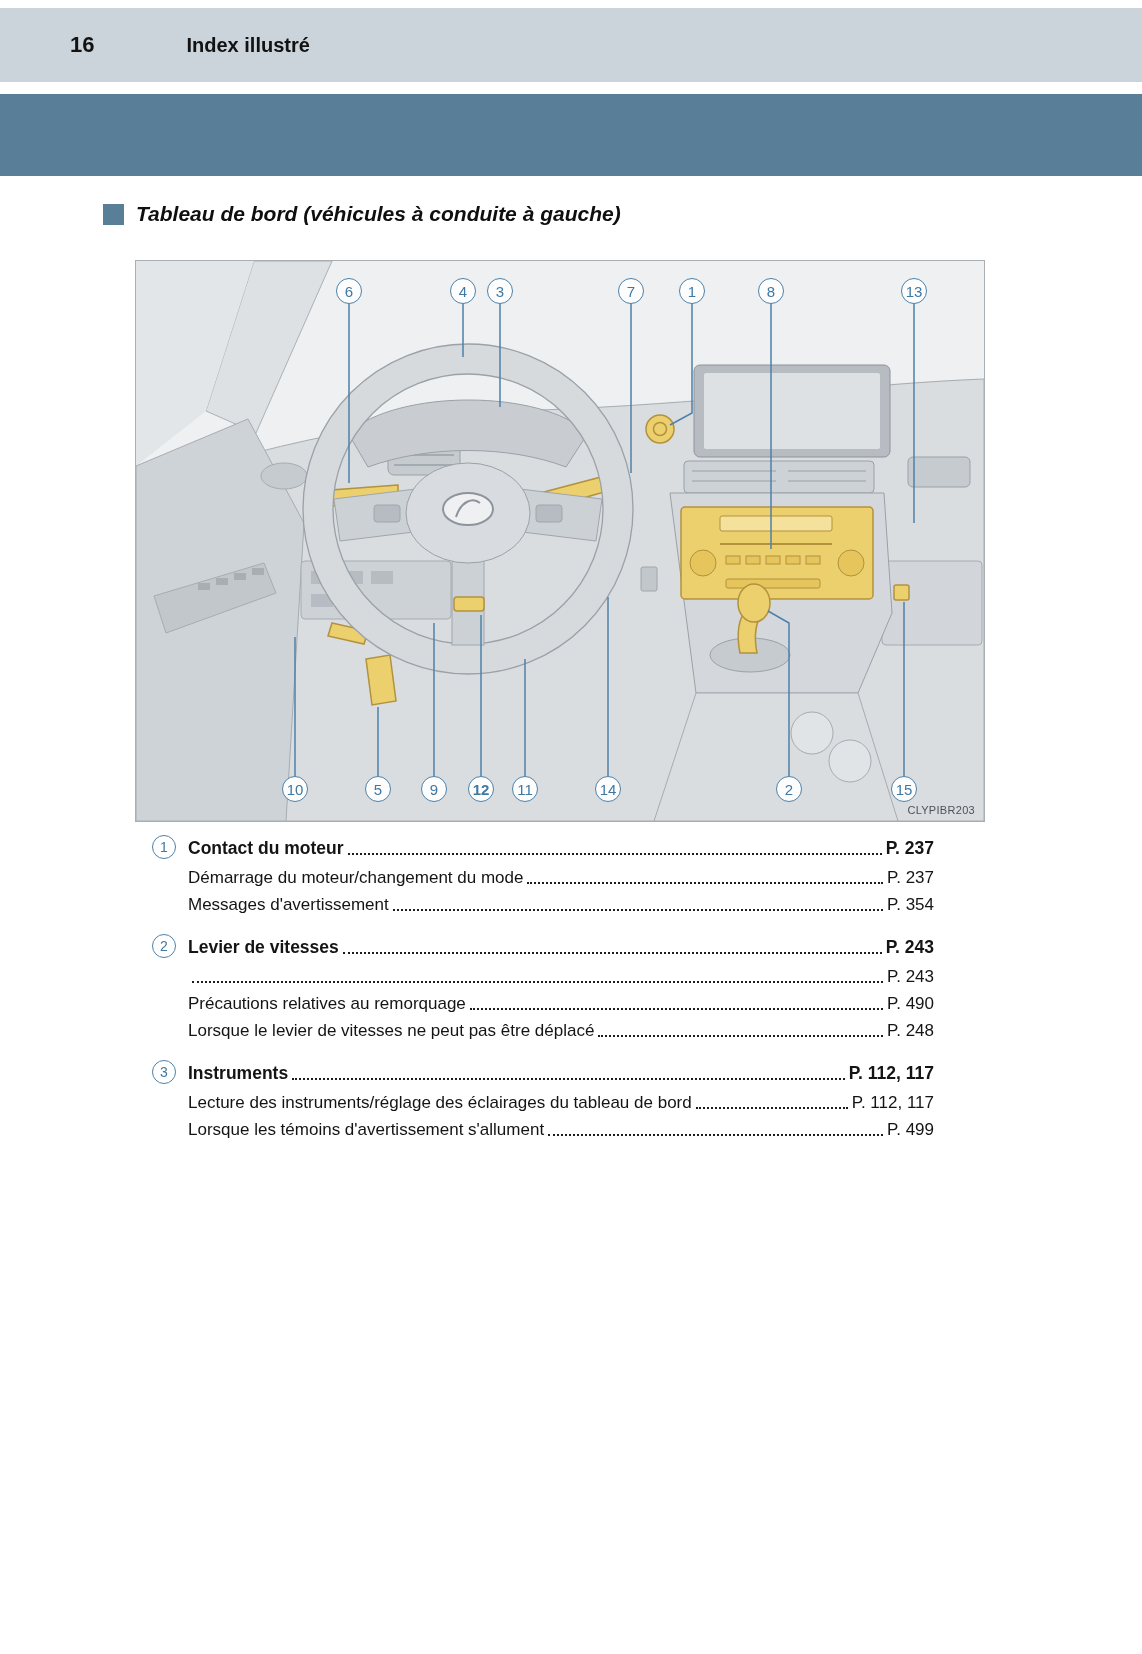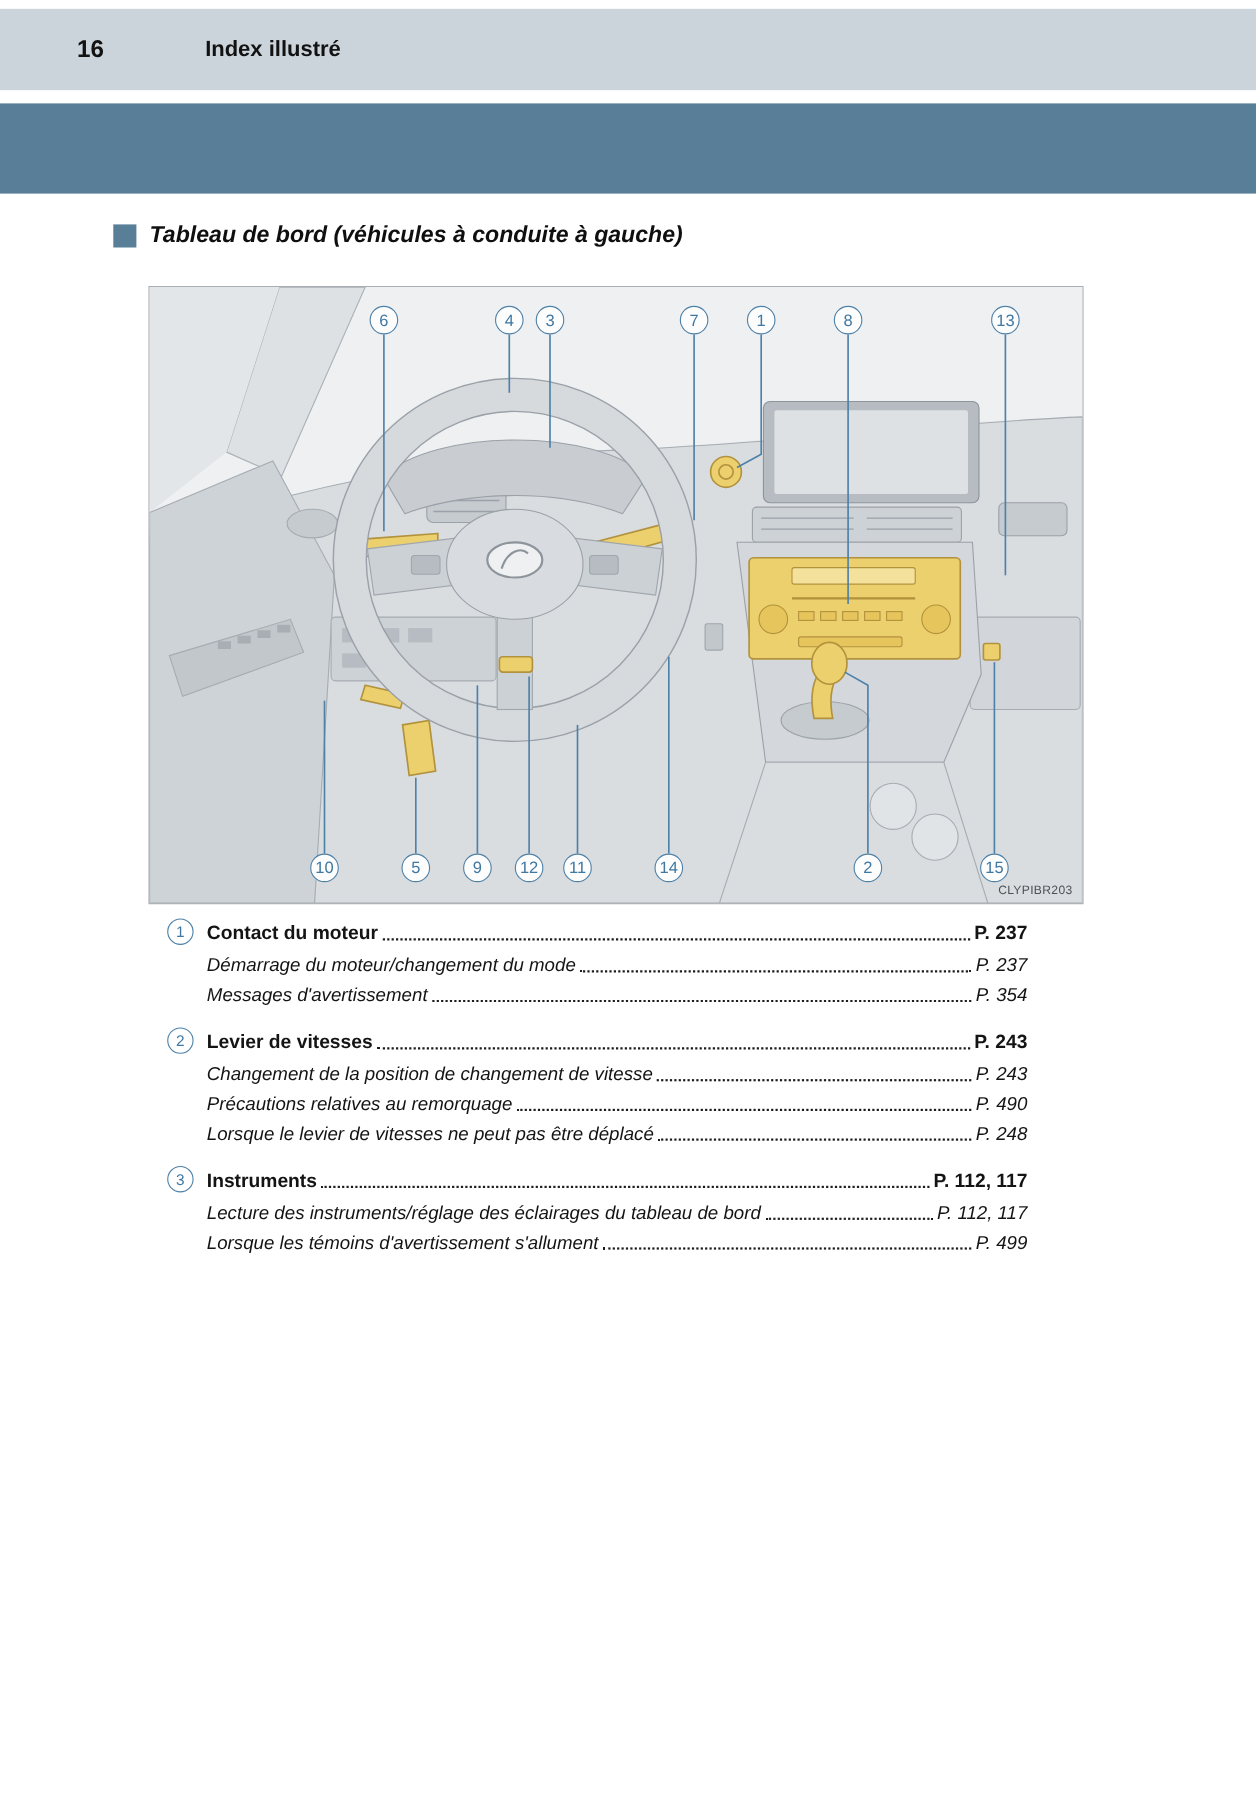--- a/index.html
+++ b/index.html
@@ -41,21 +41,21 @@
   .ehead { display:flex; align-items:flex-end; height:31px; }
   .cnum {
     width:24px; height:24px; border:1.5px solid #4e81a8; border-radius:50%;
     color:#3f78a3; font-size:14px; display:flex; align-items:center; justify-content:center;
     margin:0 12px 2px 0; flex:none; background:#fff;
   }
   .etitle, .epage { font-size:17.5px; font-weight:700; line-height:26px; white-space:nowrap; }
   .leader { flex:1 1 auto; min-width:18px; border-bottom:2px dotted #1c1c1c; margin:0 4px 6px 4px; }
   .subs { margin-top:2px; }
   .sub { display:flex; align-items:flex-end; margin-left:36px; height:27px; }
-  .slabel, .spage { font-size:17px; line-height:25px; white-space:nowrap;font-style:italic; }
+  .slabel, .spage { font-size:17px; line-height:25px; white-space:nowrap; }
 </style>
 </head>
 <body>
 
 <div class="topbar">
   <span class="pagenum">16</span>
   <span class="sectionlabel">Index illustré</span>
 </div>
 <div class="darkband"></div>
 
@@ -177,21 +177,21 @@
   <div class="callout" style="left:200px; top:17px;">6</div>
   <div class="callout" style="left:314px; top:17px;">4</div>
   <div class="callout" style="left:351px; top:17px;">3</div>
   <div class="callout" style="left:482px; top:17px;">7</div>
   <div class="callout" style="left:543px; top:17px;">1</div>
   <div class="callout" style="left:622px; top:17px;">8</div>
   <div class="callout" style="left:765px; top:17px;">13</div>
   <div class="callout" style="left:146px; top:515px;">10</div>
   <div class="callout" style="left:229px; top:515px;">5</div>
   <div class="callout" style="left:285px; top:515px;">9</div>
-  <div class="callout" style="left:332px; top:515px;">12</div>
+  <div class="callout" style="left:332px; top:515px;font-weight:bold;">12</div>
   <div class="callout" style="left:376px; top:515px;">11</div>
   <div class="callout" style="left:459px; top:515px;">14</div>
   <div class="callout" style="left:640px; top:515px;">2</div>
   <div class="callout" style="left:755px; top:515px;">15</div>
 
   <span class="figcode">CLYPIBR203</span>
 </figure>
 
 <section class="index">
 
@@ -218,21 +218,20 @@
 
   <div class="entry">
     <div class="ehead">
       <span class="cnum">2</span>
       <span class="etitle">Levier de vitesses</span>
       <span class="leader"></span>
       <span class="epage">P. 243</span>
     </div>
     <div class="subs">
       <div class="sub">
-        <span class="slabel">Changement de la position de changement de vitesse</span>
         <span class="leader"></span>
         <span class="spage">P. 243</span>
       </div>
       <div class="sub">
         <span class="slabel">Précautions relatives au remorquage</span>
         <span class="leader"></span>
         <span class="spage">P. 490</span>
       </div>
       <div class="sub">
         <span class="slabel">Lorsque le levier de vitesses ne peut pas être déplacé</span>

